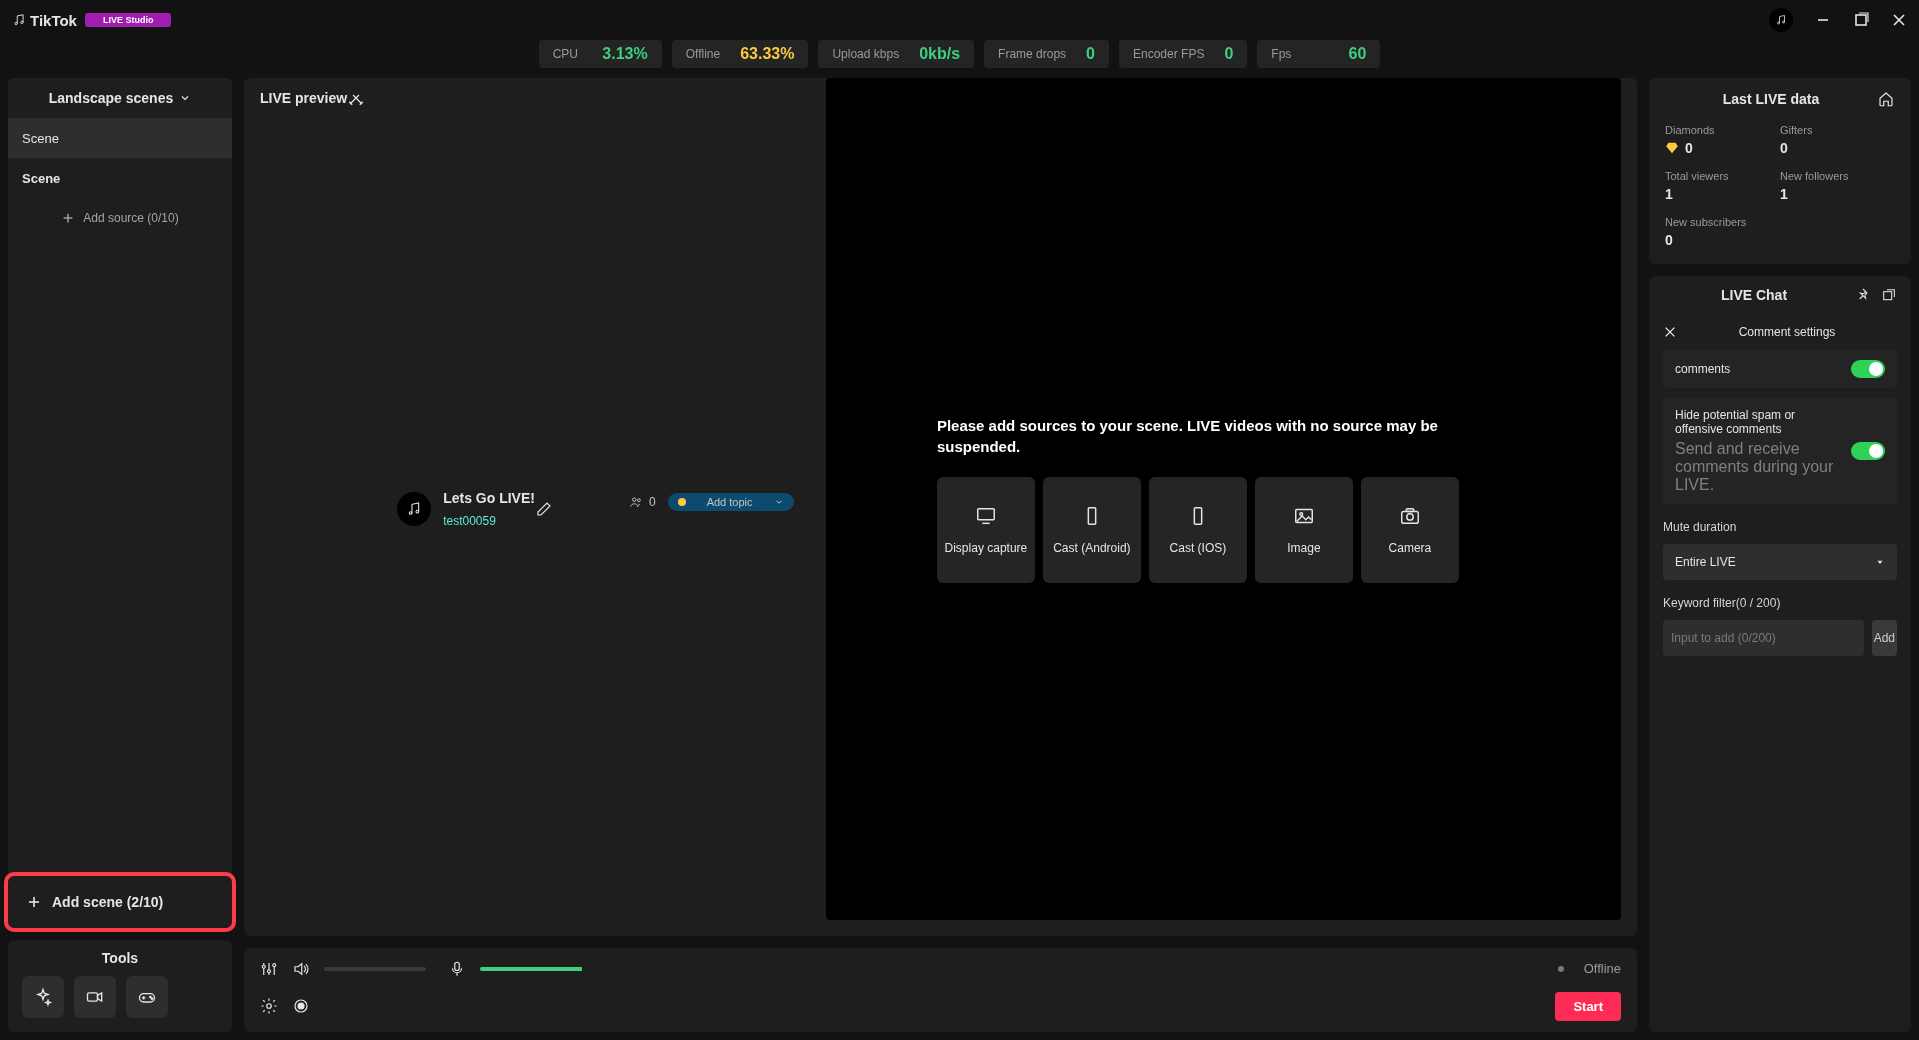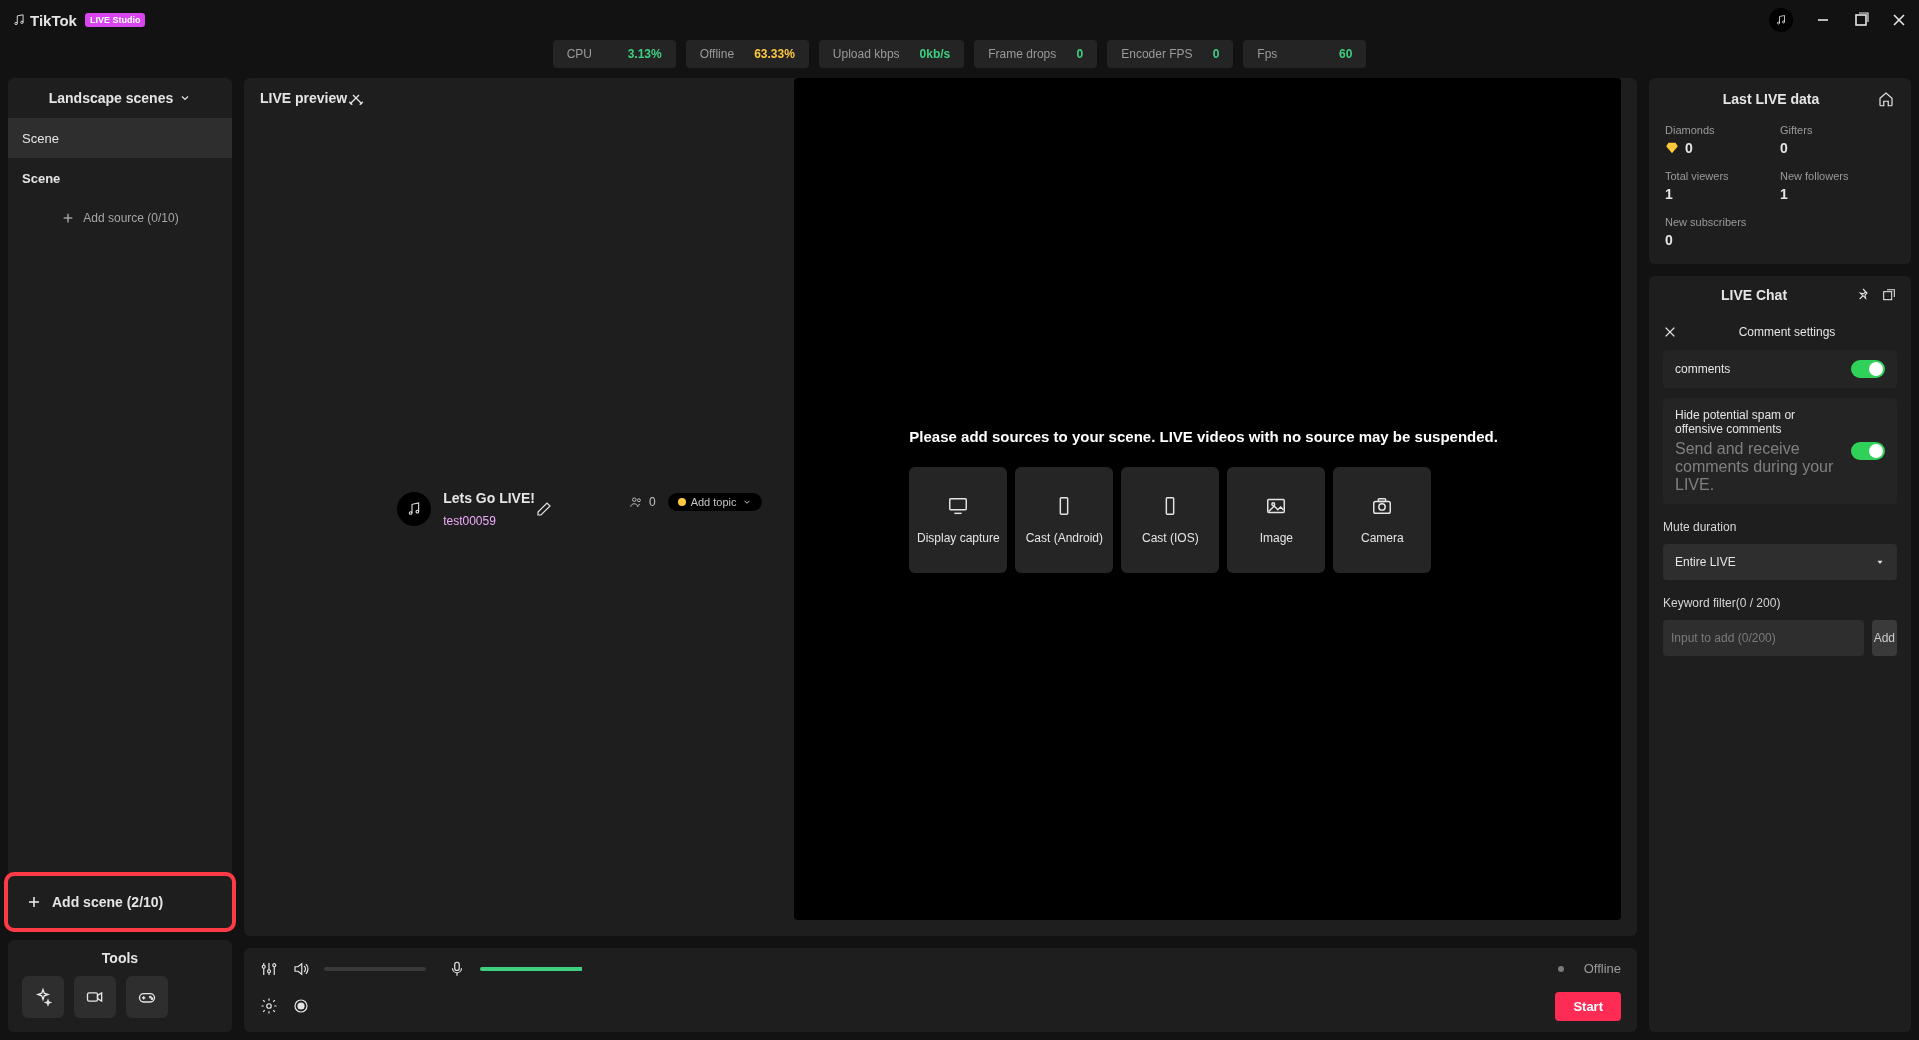--- a/index.html
+++ b/index.html
@@ -1,33 +1,33 @@
 <!DOCTYPE html>
 <html><head>
 <meta charset="utf-8">
 <style>
   * { box-sizing: border-box; margin: 0; padding: 0; font-family: -apple-system, BlinkMacSystemFont, "Segoe UI", Arial, sans-serif; }
   body { background: #121212; color: #e5e5e5; width: 1919px; height: 1040px; overflow: hidden; font-size: 13px; }
 
   
   .titlebar { height: 40px; display: flex; align-items: center; padding: 0 12px; }
   .tb-logo { display: flex; align-items: center; gap: 4px; font-weight: 700; font-size: 15px; }
-  .tb-logo .badge { background: #d946ef; color: #fff; font-size: 9px; font-weight: 700; padding: 2px 5px; border-radius: 3px; margin-left: 4px; }
+  .tb-logo .badge { background: #a21caf; color: #fff; font-size: 9px; font-weight: 700; padding: 2px 18px; border-radius: 3px; margin-left: 4px; }
   .tb-spacer { flex: 1; }
   .tb-right { display: flex; align-items: center; gap: 22px; }
   .music-icon { width: 14px; height: 14px; }
   .tb-circle { width: 24px; height: 24px; background: #000; border-radius: 50%; display:flex; align-items:center; justify-content:center; }
   .tb-circle svg { width: 12px; height: 12px; }
   .win-btn {  width: 16px; height: 16px; display:flex; align-items:center; justify-content:center; cursor:pointer; }
 
   
   .statsbar { height: 38px; display: flex; justify-content: center; gap: 10px; }
   .stat { background: #242424; border-radius: 4px; display: flex; align-items: center; padding: 0 14px; gap: 20px; min-width: 123px; justify-content: space-between; height:28px; }
   .stat-label { color: #9a9a9a; font-size: 12px; }
-  .stat-value { font-size: 12px; font-weight: 600; }
+  .stat-value { font-size: 16px; font-weight: 600; }
   .green { color: #3dd17f; }
   .yellow { color: #ffc83d; }
 
   
   .main { display: flex; gap: 12px; padding: 0 8px 8px 8px; height: calc(100% - 78px); }
   .panel { background: #1e1e1e; border-radius: 6px; }
 
   
   .left-col { width: 224px; display: flex; flex-direction: column; gap: 12px; }
   .scenes-panel { flex: 1; display:flex; flex-direction:column; position:relative; }
@@ -46,26 +46,26 @@
 
   
   .center-col { flex:1; display:flex; flex-direction:column; gap:12px; }
   .preview-panel { flex:1; display:flex; flex-direction:row;justify-content:space-between; }
   .preview-header { height:40px; display:flex; align-items:center; padding:0 16px; }
   .preview-title-wrap { flex:1; text-align:center; font-weight:600; font-size:14px; }
   .profile-row { display:flex; align-items:center; padding:10px 16px 6px 16px; }
   .avatar { width:34px; height:34px; background:#000; border-radius:50%; display:flex; align-items:center; justify-content:center; margin-right:12px; }
   .avatar svg{width:16px;height:16px;}
   .profile-text .title { font-weight:600; font-size:14px; }
-  .profile-text .sub { font-size:12px; color:#f0abfc; margin-top:8px; }
+  .profile-text .sub { font-size:12px; color:#5eead4; margin-top:8px; }
   .profile-spacer { flex:1; }
   .edit-icon { cursor:pointer; }
   .meta-row { display:flex; align-items:center; gap:12px; padding:0 16px 10px 60px; color:#c4c4c4; font-size:12px; }
   .viewers-badge { display:flex; align-items:center; gap:6px; }
-  .add-topic-btn { background:#000000; border-radius:12px; padding:3px 10px; display:flex; align-items:center; gap:5px; font-size:11px; cursor:pointer; }
+  .add-topic-btn { background:#0c4a6e; border-radius:12px; padding:3px 10px; display:flex; align-items:center; gap:21px; font-size:11px; cursor:pointer; }
   .topic-dot { width:8px; height:8px; background:#ffc83d; border-radius:50%; }
 
   .preview-box { margin:0 16px 16px 16px; flex:1; background:#000; border-radius:4px; display:flex; align-items:center; justify-content:center; }
   .preview-msg-wrap { width: 72%; }
   .preview-msg { color:#fff; font-weight:600; font-size:15px; margin-bottom:20px; line-height:1.4; }
   .source-grid { display:flex; gap:8px; }
   .source-tile { width:98px; height:106px; background:#252525; border-radius:6px; display:flex; flex-direction:column; align-items:center; justify-content:center; gap:14px; cursor:pointer; font-size:12px; }
   .source-tile svg { width:22px; height:22px; }
 
   .audio-panel { height:84px; padding:0 16px; display:flex; flex-direction:column; justify-content:center; gap:14px; }

